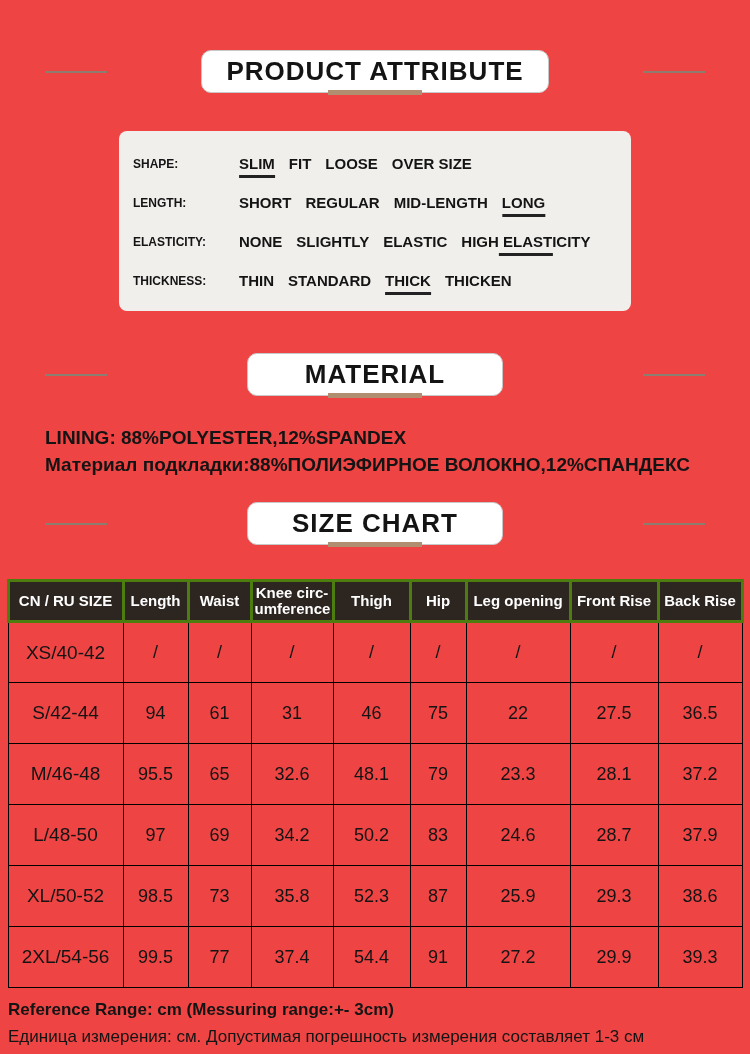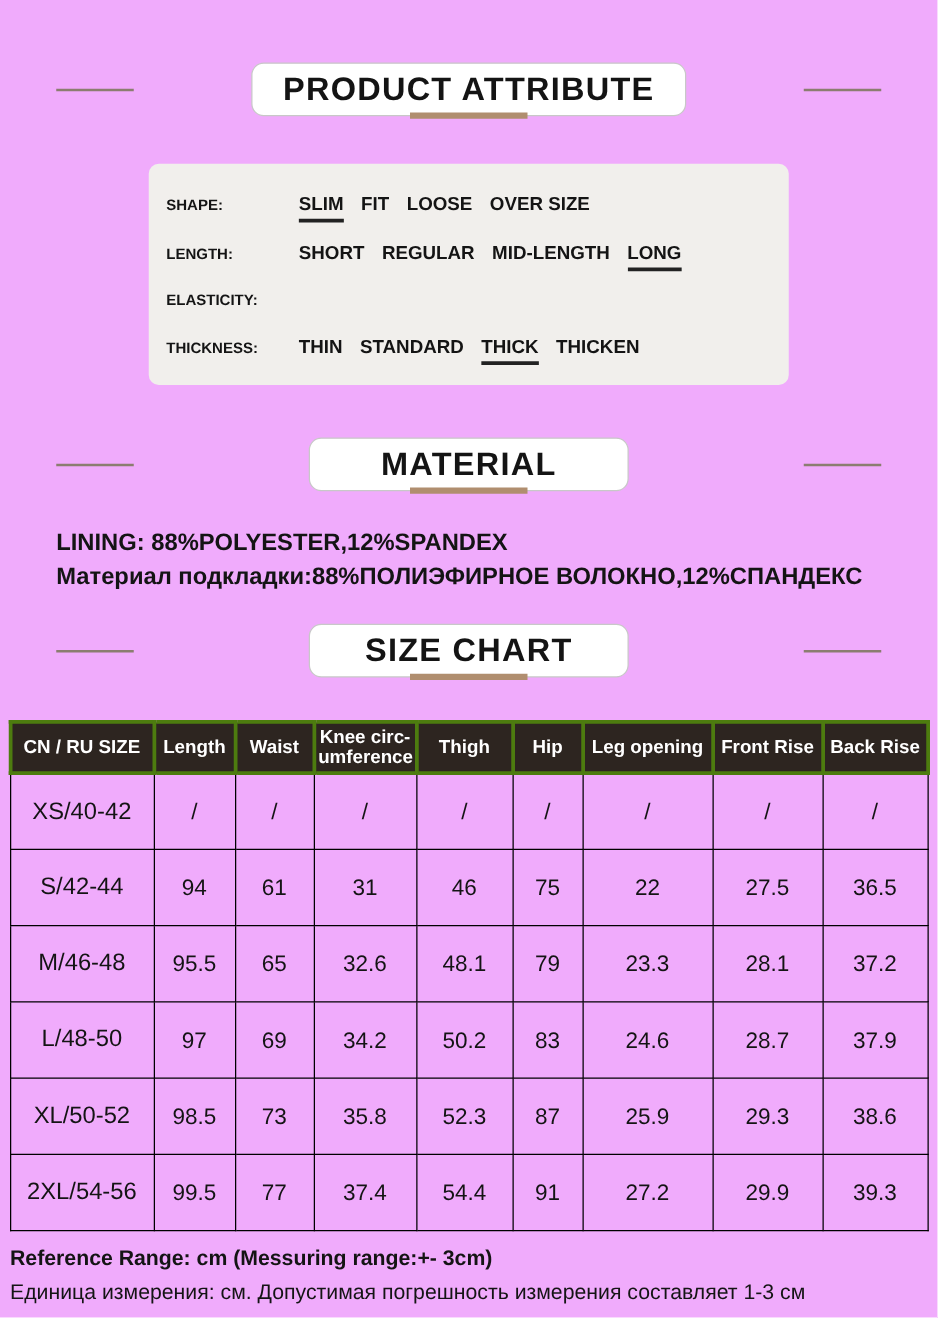--- a/index.html
+++ b/index.html
@@ -1,16 +1,16 @@
 <!DOCTYPE html>
 <html style="--accent: #b08e6f; --header-bg: #2d2520; --panel-bg: #f1efec; --underline: #222222;"><head>
 <meta charset="utf-8">
 <style>
   html,body{margin:0;padding:0;background:#fff;}
-  .page{width:750px;height:1054px;overflow:hidden;background:#f0abfc;position:relative;
+  .page{width:750px;height:1054px;overflow:hidden;background:#ef4444;position:relative;
         font-family:"Liberation Sans", sans-serif;color:#141414;}
 
   
   .sec{display:flex;align-items:center;padding:0 45px;}
   .s1{margin-top:50px}.s2{margin-top:42px}.s3{margin-top:24px}
   .hline{width:62px;height:2px;background:#8b7d70;}
   .fx{flex:1;}
   .title-box{min-width:256px;box-sizing:border-box;text-align:center;border:1px solid #c8c8c8;
              border-radius:10px;padding:5px 24px;font-size:26px;font-weight:700;
              letter-spacing:1px;background:#fff;}
@@ -79,20 +79,26 @@
           <span class="attr-label">LENGTH:</span>
           <div class="attr-opts">
             <span class="opt">SHORT</span>
             <span class="opt">REGULAR</span>
             <span class="opt">MID-LENGTH</span>
             <span class="opt sel">LONG</span>
           </div>
         </div>
         <div class="attr-row">
           <span class="attr-label">ELASTICITY:</span>
+          <div class="attr-opts">
+            <span class="opt">NONE</span>
+            <span class="opt">SLIGHTLY</span>
+            <span class="opt">ELASTIC</span>
+            <span class="opt sel partial">HIGH ELASTICITY</span>
+          </div>
         </div>
         <div class="attr-row">
           <span class="attr-label">THICKNESS:</span>
           <div class="attr-opts">
             <span class="opt">THIN</span>
             <span class="opt">STANDARD</span>
             <span class="opt sel">THICK</span>
             <span class="opt">THICKEN</span>
           </div>
         </div>

